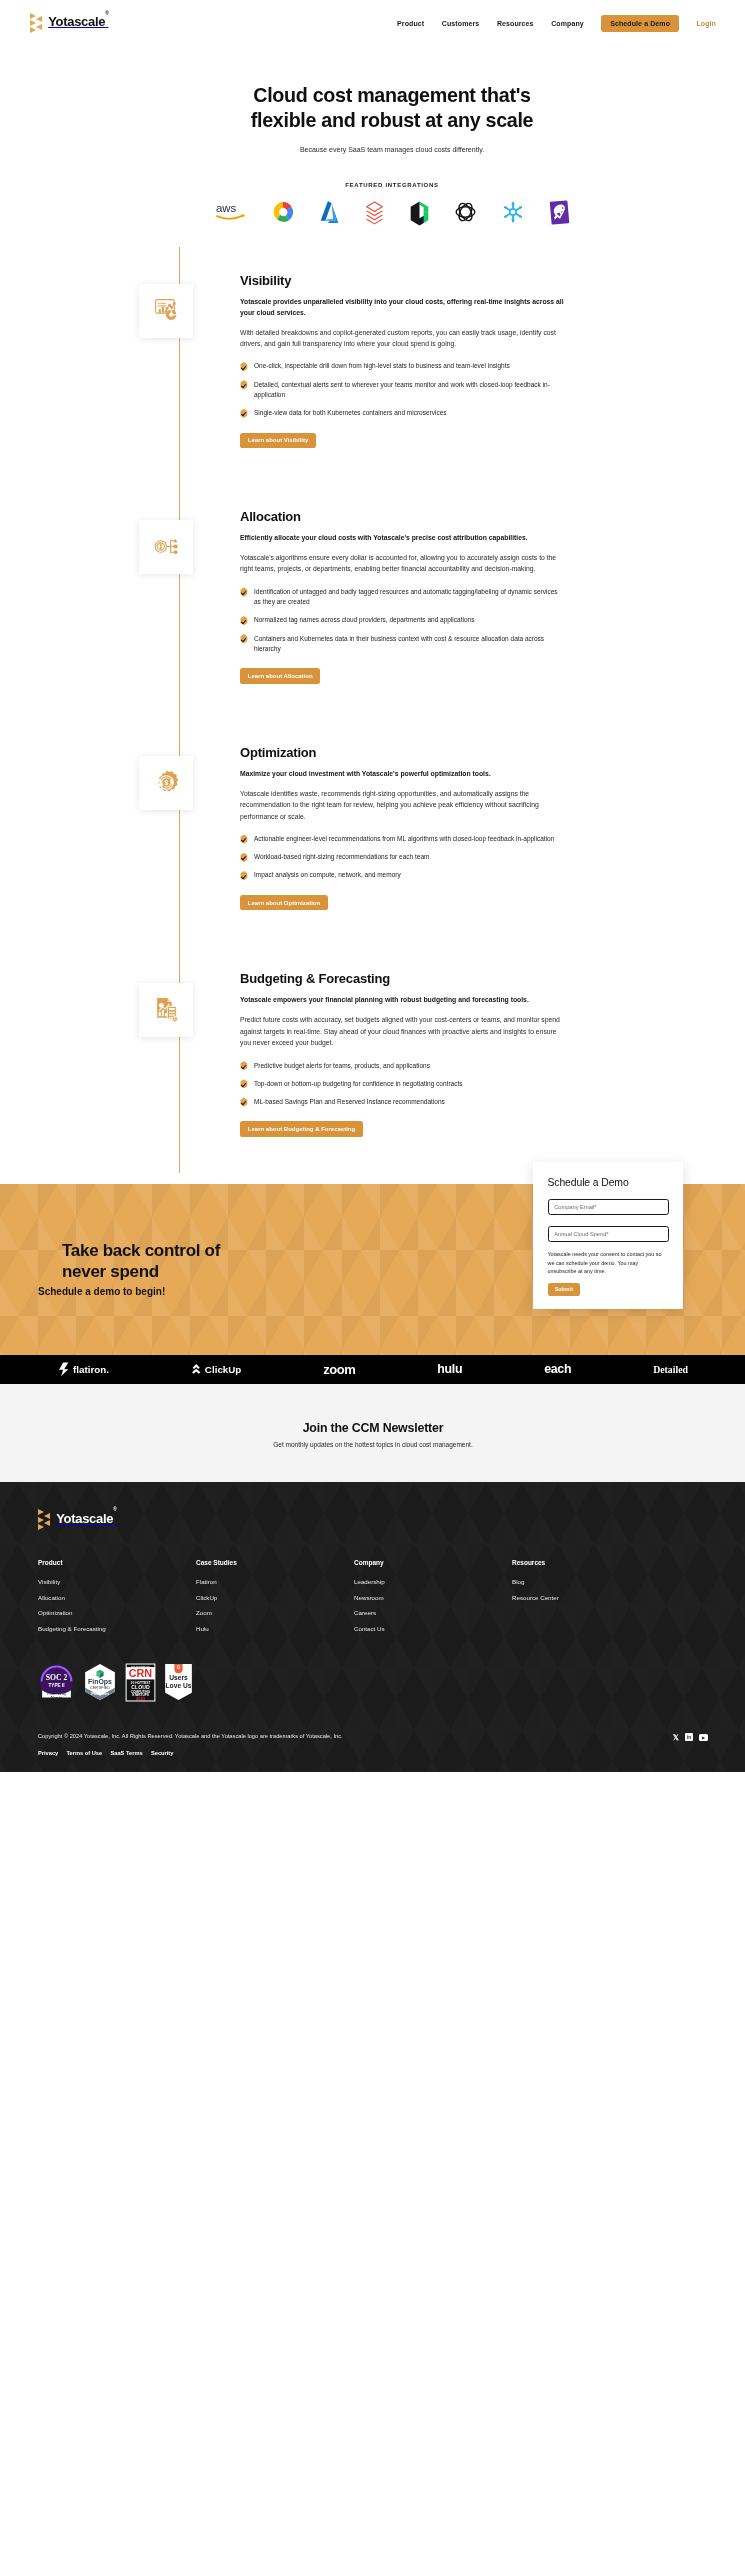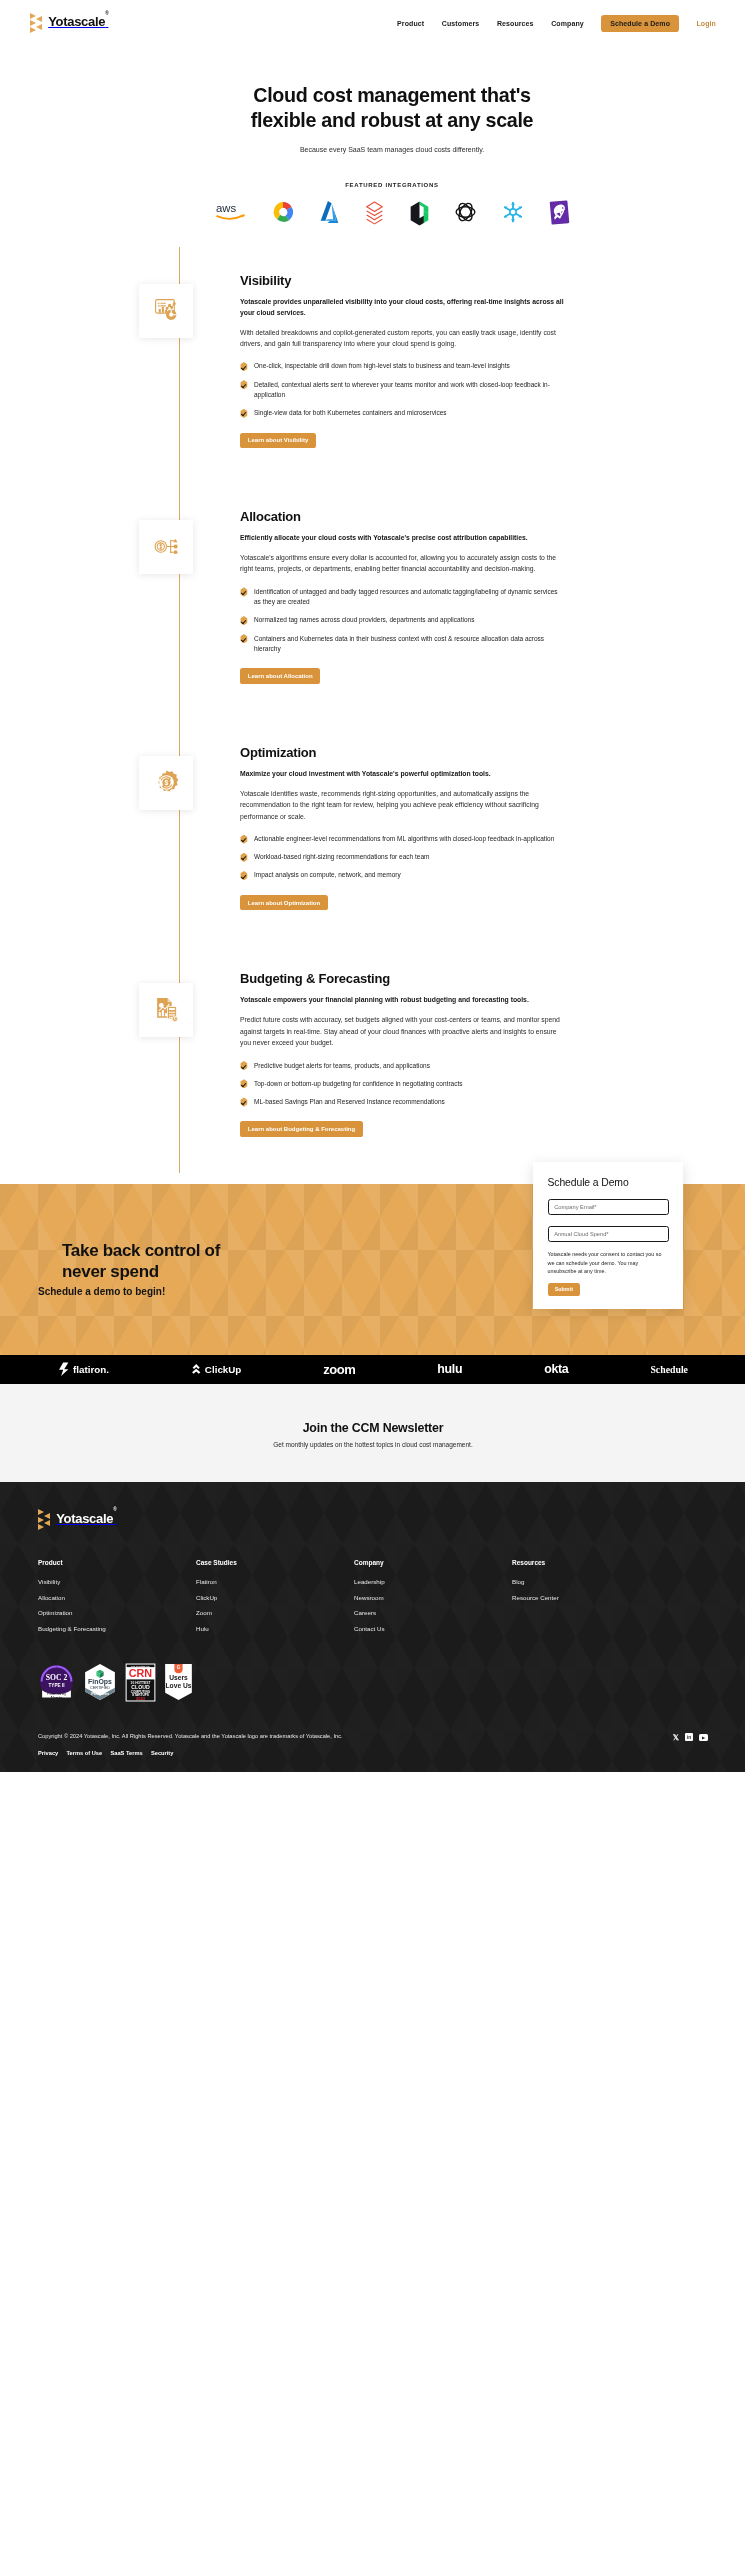--- a/index.html
+++ b/index.html
@@ -498,24 +498,24 @@
         </svg>
       <span style="font-size:9.8px">ClickUp</span>
     </span>
     <span class="cl">
       <span style="font-size:13px;letter-spacing:-0.5px">zoom</span>
     </span>
     <span class="cl">
       <span style="font-size:12.4px;letter-spacing:-0.3px">hulu</span>
     </span>
     <span class="cl">
-      <span style="font-size:12.4px;letter-spacing:-0.3px">okta</span>
+      <span style="font-size:12.4px;letter-spacing:-0.3px">each</span>
     </span>
     <span class="cl">
-      <span style="font-size:9.8px;font-family:'Liberation Serif',serif">Schedule</span>
+      <span style="font-size:9.8px;font-family:'Liberation Serif',serif">Detailed</span>
     </span>
   </section>
 
   <section class="newsletter">
     <h2>Join the CCM Newsletter</h2>
     <p>Get monthly updates on the hottest topics in cloud cost management.</p>
   </section>
 
   <footer class="footer">
     <a href="#" class="brand">

